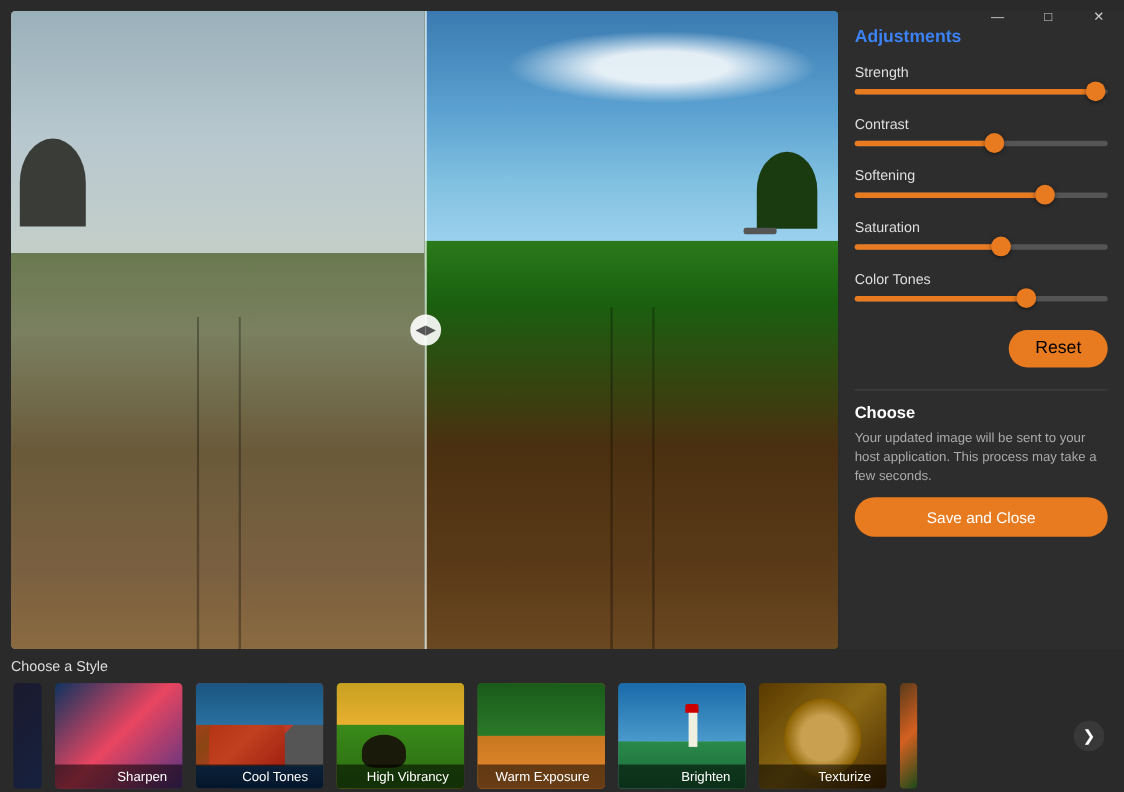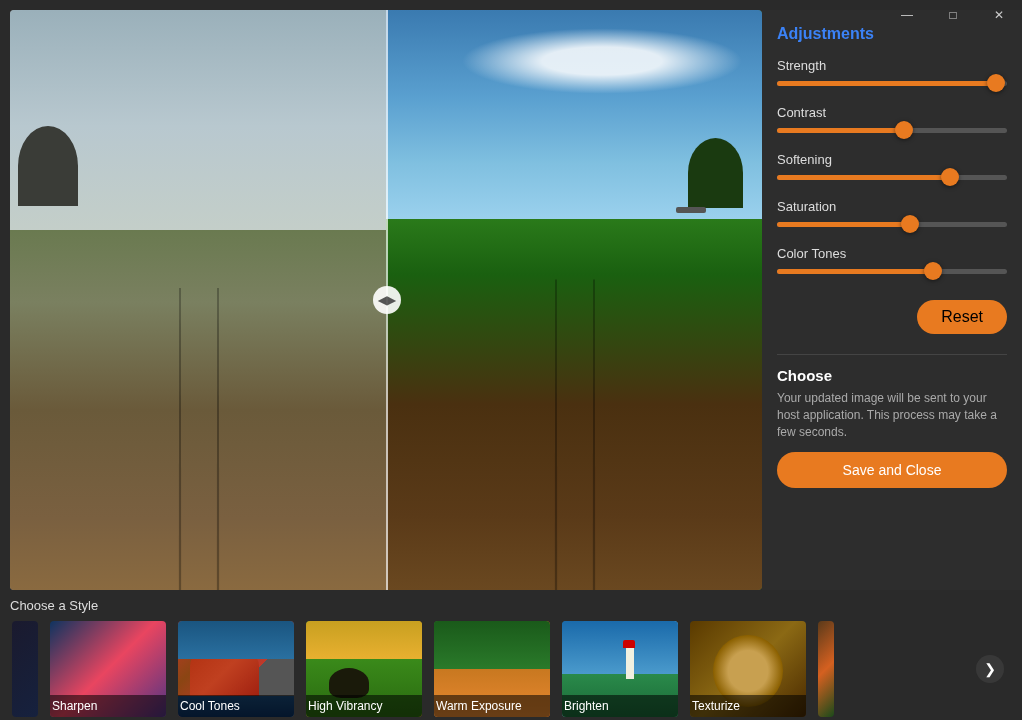--- a/index.html
+++ b/index.html
@@ -251,22 +251,22 @@
     }
 
     .style-label {
       position: absolute;
       bottom: 0;
       left: 0;
       right: 0;
       background: rgba(0,0,0,0.55);
       color: #fff;
       font-size: 12px;
-      text-align: left;
-      padding: 4px 2px;
+      text-align: right;
+      padding: 4px 14px;
     }
 
     
     .thumb-first { background: linear-gradient(135deg, #1a1a2e, #16213e); }
     .thumb-sharpen { background: linear-gradient(135deg, #0f3460, #e94560, #533483); }
     .thumb-cool { background: linear-gradient(135deg, #c0392b, #8b4513, #c0392b 60%, #555 60%); }
     .thumb-high { background: linear-gradient(135deg, #2d8a2d, #c8a020, #d45a10); }
     .thumb-warm { background: linear-gradient(135deg, #2a7a2a, #e87a20, #d45010); }
     .thumb-texturize { background: linear-gradient(135deg, #8b6914, #c8a020, #6b4900); }
     .thumb-brighten { background: linear-gradient(135deg, #1a6a9a, #87ceeb, #2d8a5a); }

